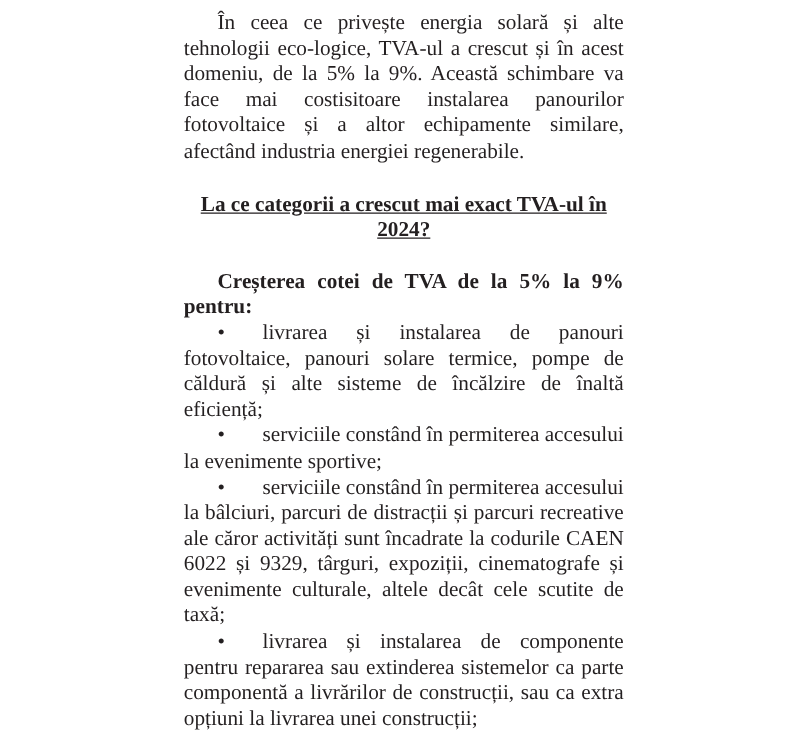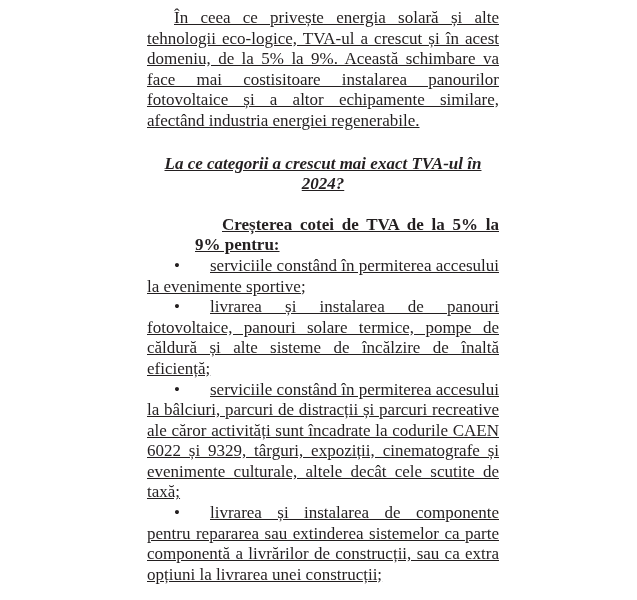--- a/index.html
+++ b/index.html
@@ -7,52 +7,50 @@
   .page {
     position: absolute;
     left: 147px;
     top: 8px;
     width: 352px;
     font-family: "Liberation Serif", serif;
     font-size: 17px;
     line-height: 20.6px;
     color: #231f20;
   }
-  p { margin: 0; text-align: justify; text-decoration: underline; }
+  p { margin: 0; text-align: justify; }
   .indent { text-indent: 27px; }
   .heading-q {
     text-align: center;
     font-weight: bold;
-    font-style: italic;
     text-decoration: underline;
     margin-top: 22px;
     margin-bottom: 20px;
   }
   .sub-heading {
     font-weight: bold;
     text-indent: 27px;
-    margin-left: 48px;
   }
   .bullet-item { text-indent: 27px; }
   .bullet-item .bullet {
     display: inline-block;
     width: 36px;
     text-indent: 0;
   }
 </style>
 </head>
 <body>
 
 <div class="page">
   <p class="indent">În ceea ce privește energia solară și alte tehnologii eco-logice, TVA-ul a crescut și în acest domeniu, de la 5% la 9%. Această schimbare va face mai costisitoare instalarea panourilor fotovoltaice și a altor echipamente similare, afectând industria energiei regenerabile.</p>
 
   <p class="heading-q">La ce categorii a crescut mai exact TVA-ul în 2024?</p>
 
   <div>
     <p class="sub-heading">Creșterea cotei de TVA de la 5% la 9% pentru:</p>
+    <p class="bullet-item"><span class="bullet">•</span><span>livrarea și instalarea de panouri fotovoltaice, panouri solare termice, pompe de căldură și alte sisteme de încălzire de înaltă eficiență;</span></p>
     <p class="bullet-item"><span class="bullet">•</span><span>serviciile constând în permiterea accesului la evenimente sportive;</span></p>
-    <p class="bullet-item"><span class="bullet">•</span><span>livrarea și instalarea de panouri fotovoltaice, panouri solare termice, pompe de căldură și alte sisteme de încălzire de înaltă eficiență;</span></p>
     <p class="bullet-item"><span class="bullet">•</span><span>serviciile constând în permiterea accesului la bâlciuri, parcuri de distracții și parcuri recreative ale căror activități sunt încadrate la codurile CAEN 6022 și 9329, târguri, expoziții, cinematografe și evenimente culturale, altele decât cele scutite de taxă;</span></p>
     <p class="bullet-item"><span class="bullet">•</span><span>livrarea și instalarea de componente pentru repararea sau extinderea sistemelor ca parte componentă a livrărilor de construcții, sau ca extra opțiuni la livrarea unei construcții;</span></p>
 
   </div>
 
 </div>
 
 </body></html>

